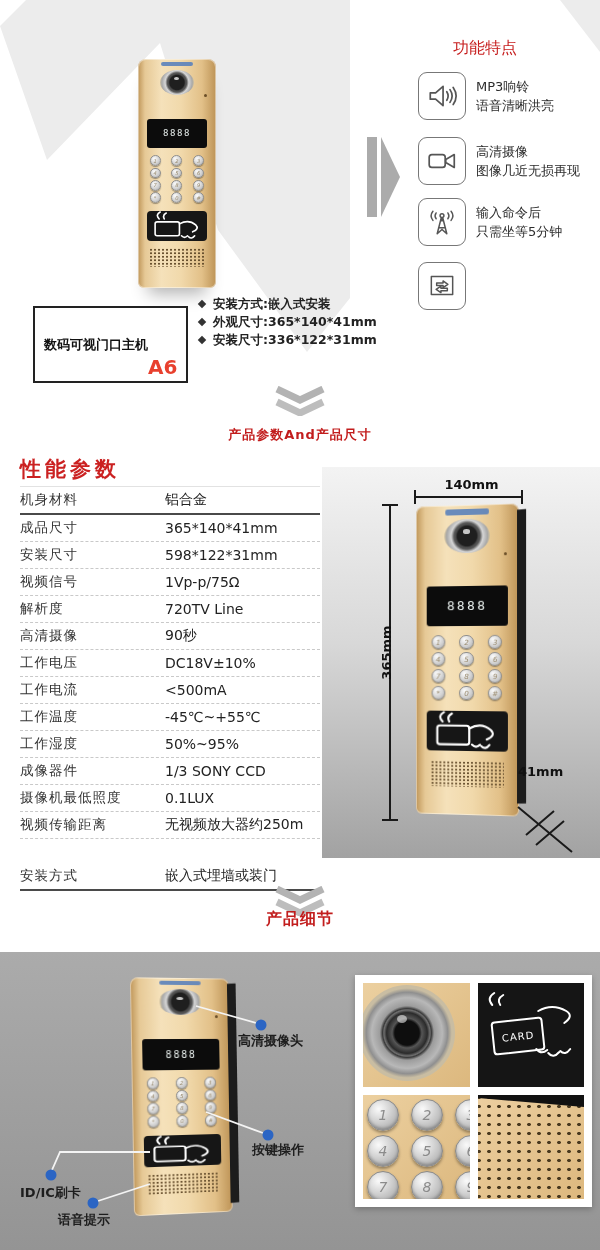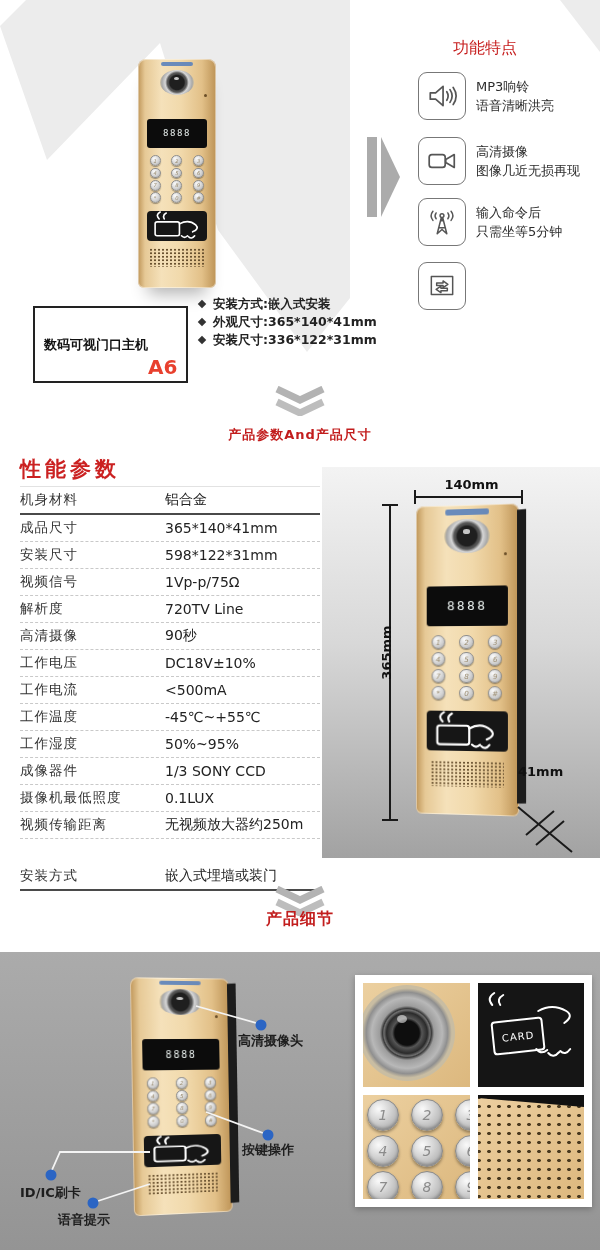--- a/index.html
+++ b/index.html
@@ -402,21 +402,21 @@
         <path d="M150 232 L98 249"></path>
       </g>
       <g fill="#2b65c4">
         <circle cx="261" cy="73" r="5.5"></circle>
         <circle cx="268" cy="183" r="5.5"></circle>
         <circle cx="51" cy="223" r="5.5"></circle>
         <circle cx="93" cy="251" r="5.5"></circle>
       </g>
     </svg>
     <div class="callout" style="left:238px;top:80px">高清摄像头</div>
-    <div class="callout" style="left:242px;top:189px">按键操作</div>
+    <div class="callout" style="left:252px;top:189px">按键操作</div>
     <div class="callout" style="left:20px;top:232px">ID/IC刷卡</div>
     <div class="callout" style="left:58px;top:259px">语音提示</div>
 
     <div class="panel">
       <div class="tile tile-gold">
         <div class="lens-outer"></div>
         <div class="lens-hl"></div>
       </div>
       <div class="tile tile-card">
         <svg width="100%" height="100%" viewBox="0 0 106 104">

